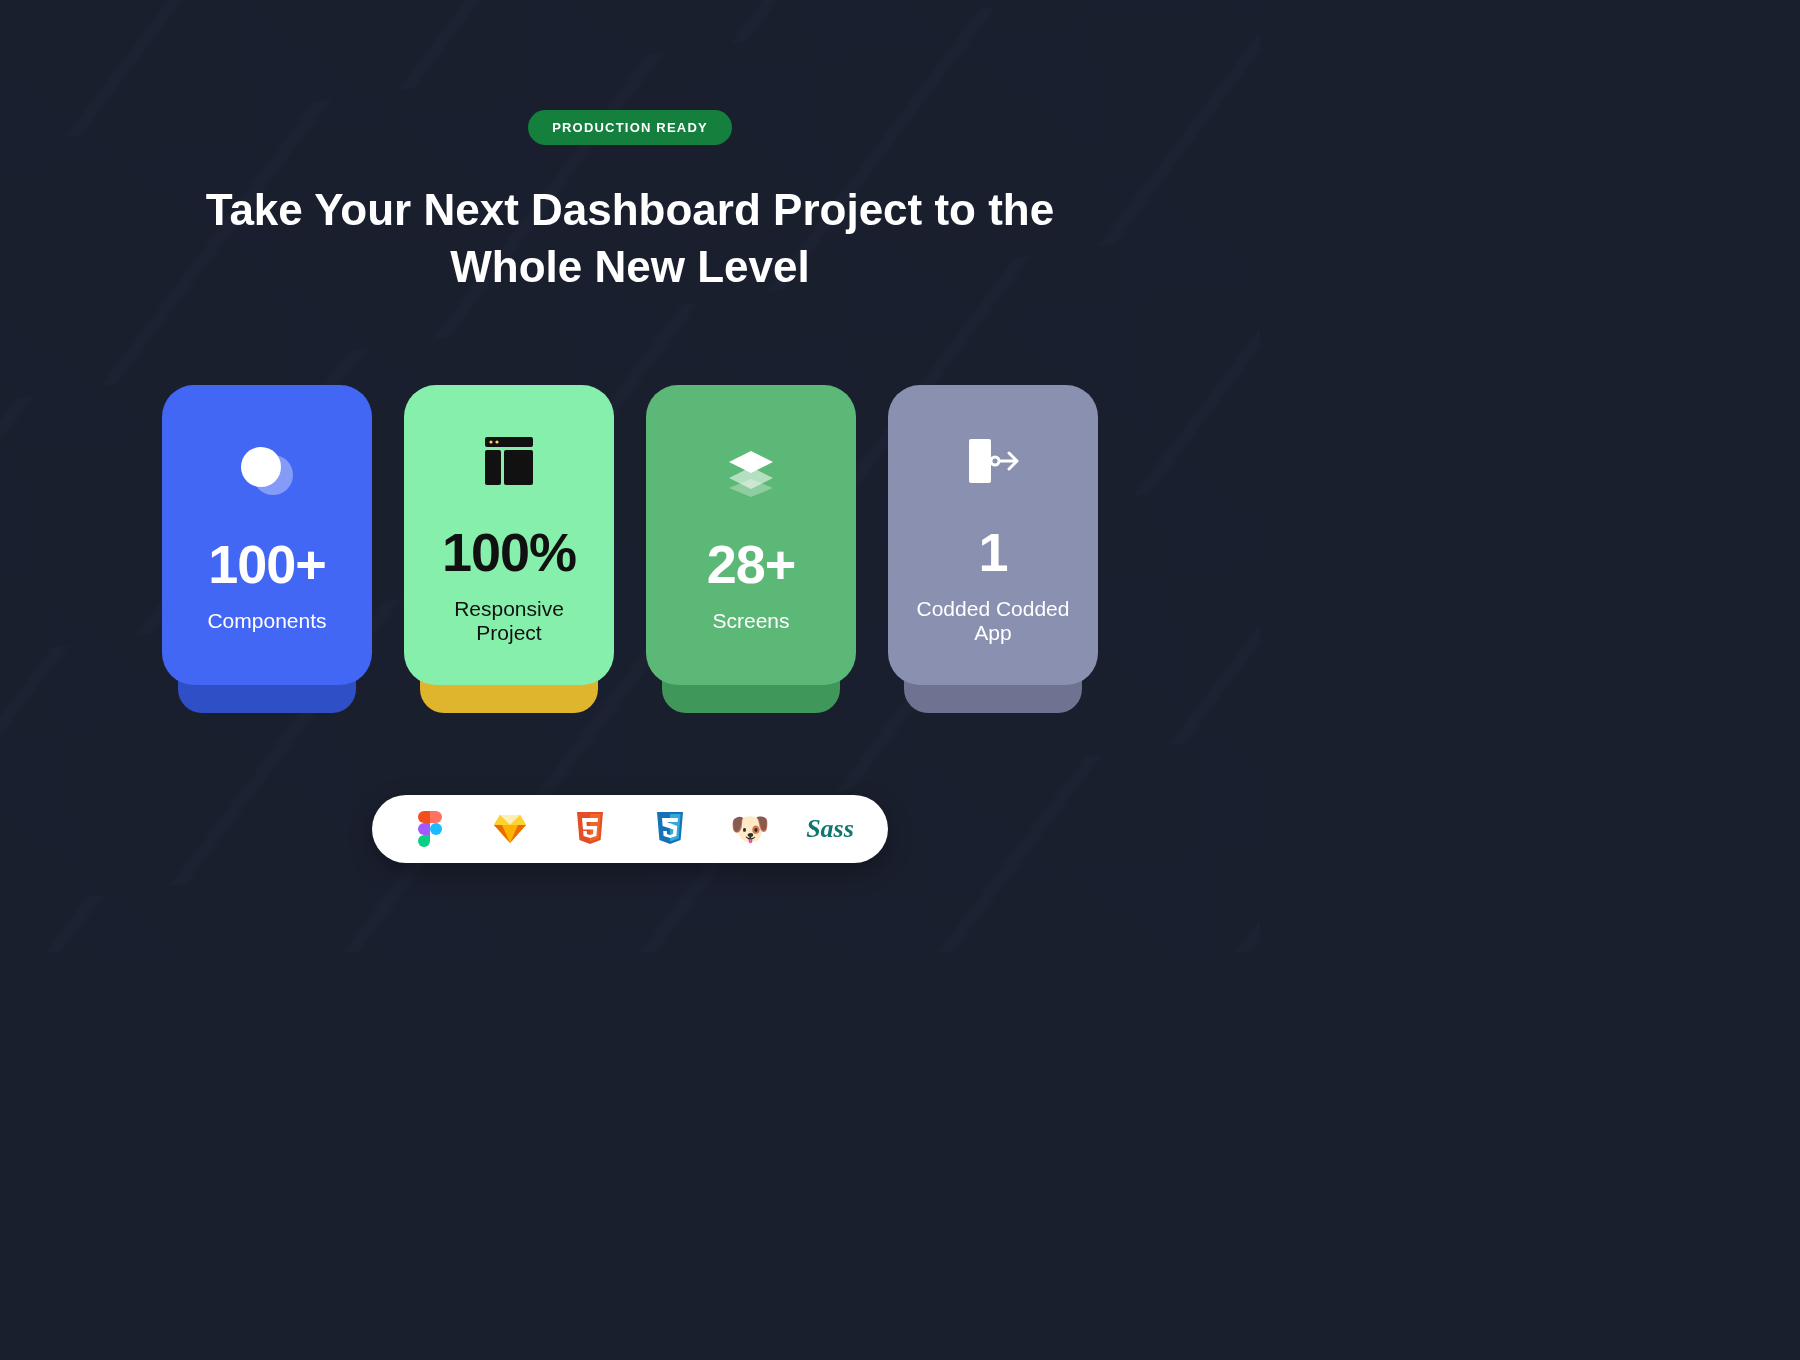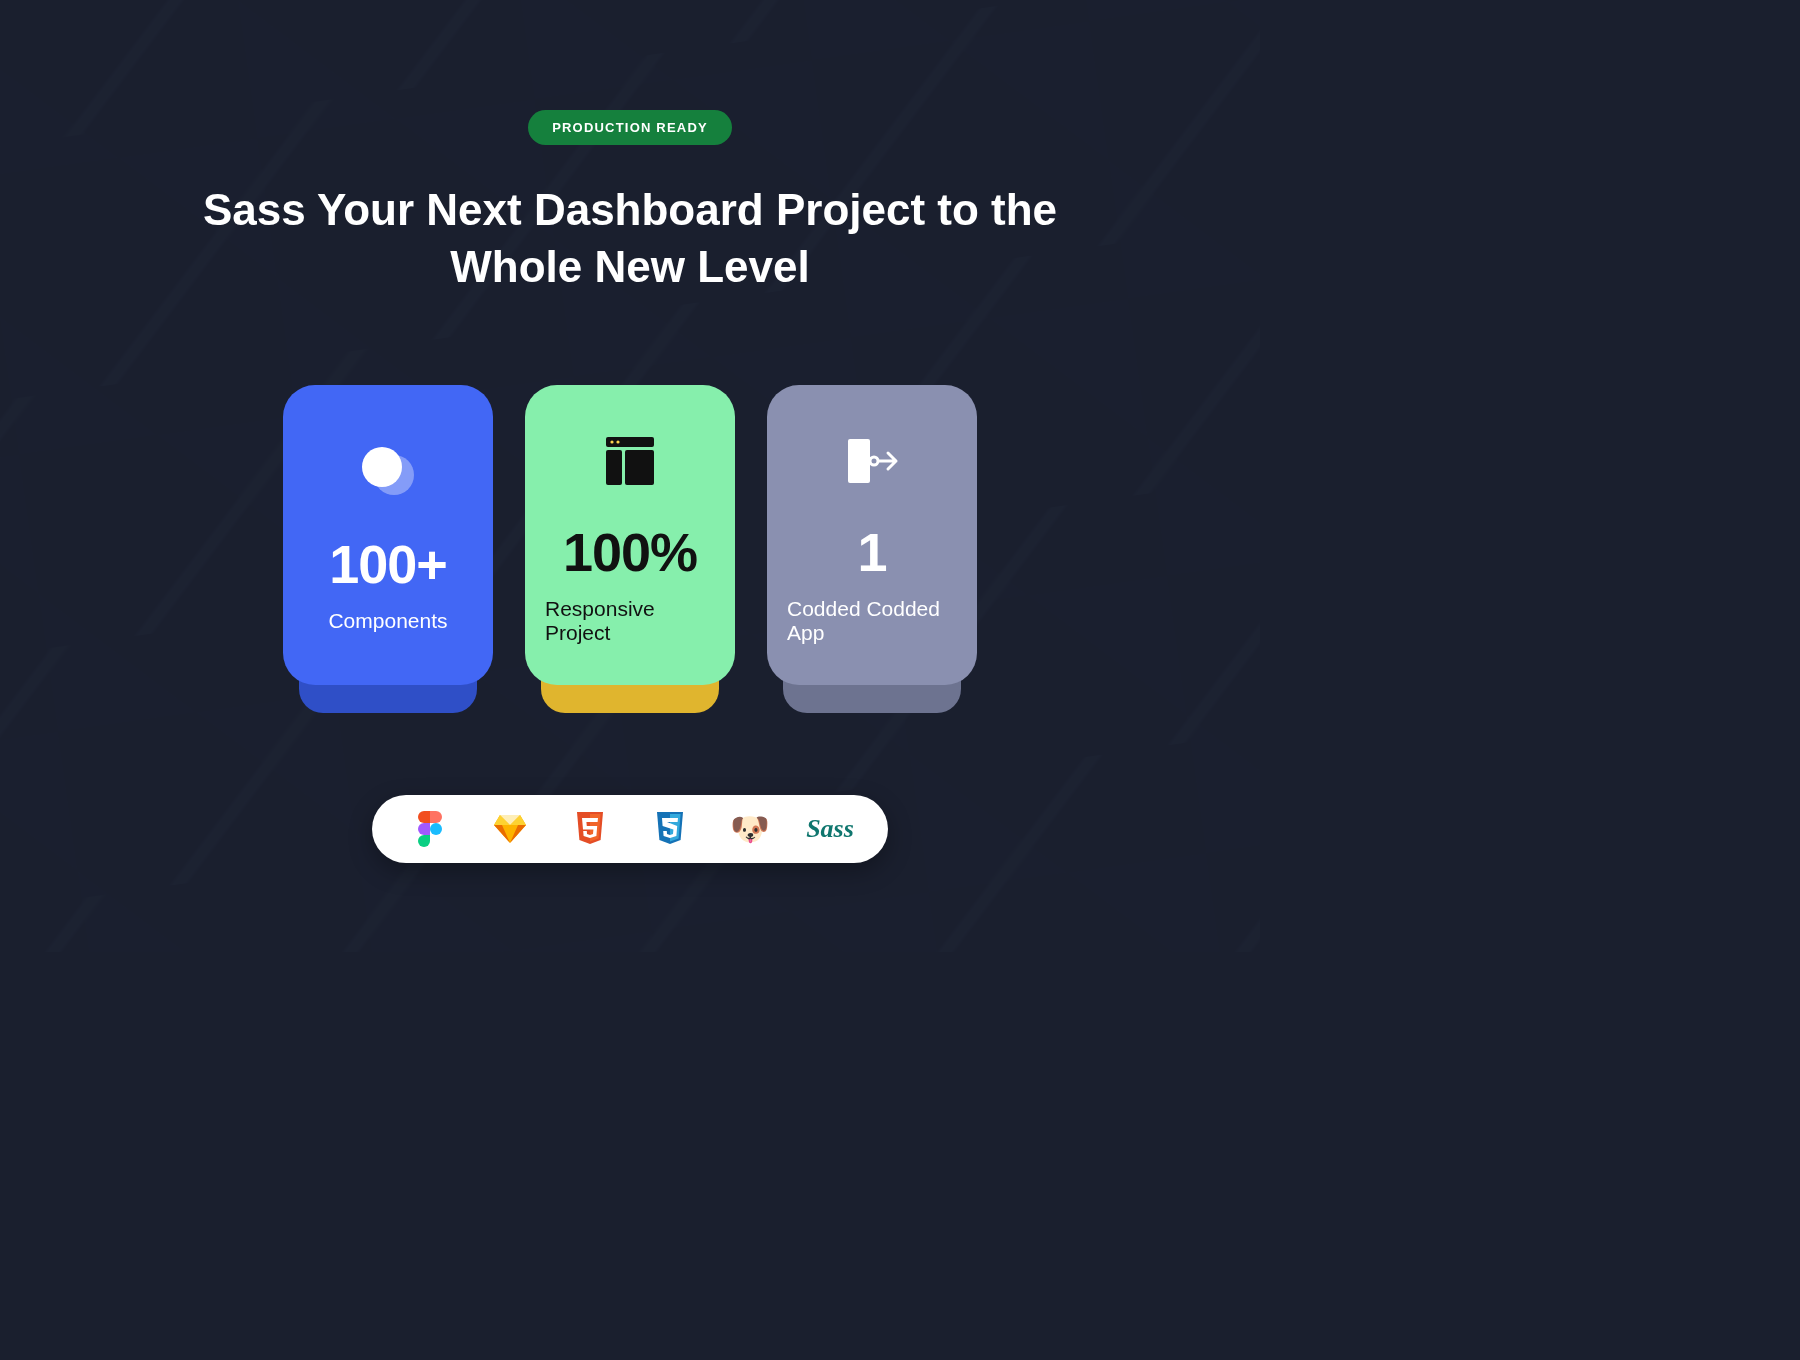--- a/index.html
+++ b/index.html
@@ -67,20 +67,21 @@
       position: relative;
       z-index: 1;
       width: 210px;
       height: 300px;
       border-radius: 32px;
       display: flex;
       flex-direction: column;
       align-items: center;
       justify-content: center;
       padding: 30px 20px;
+      text-align: center;
     }
     .c-blue .card { background: #4267f5; color: #fff; }
     .c-blue .card-shadow { background: #2f4fc7; }
     .c-yellow .card { background: #86efac; color: #111; }
     .c-yellow .card-shadow { background: #e0b52e; }
     .c-green .card { background: #5cb876; color: #fff; }
     .c-green .card-shadow { background: #3f9759; }
     .c-slate .card { background: #8a90b0; color: #fff; }
     .c-slate .card-shadow { background: #6d7390; }
     .icon-slot { height: 72px; display: flex; align-items: center; justify-content: center; margin-bottom: 24px; }
@@ -101,21 +102,21 @@
   </style>
 </head>
 <body>
 
 <div class="bg-pattern"></div>
 
 <div class="content">
 
   <div class="badge">PRODUCTION READY</div>
 
-  <h1 class="headline">Sass Your Next Dashboard Project to the Whole New Level</h1>
+  <h1 class="headline">Take Your Next Dashboard Project to the Whole New Level</h1>
 
   <div class="cards">
 
     <div class="card-wrap c-blue">
       <div class="card-shadow"></div>
       <div class="card">
         <div class="icon-slot">
           <svg width="64" height="56" viewBox="0 0 64 56">
             <circle cx="38" cy="30" r="20" fill="#fff" fill-opacity="0.35"></circle>
             <circle cx="26" cy="22" r="20" fill="#fff"></circle>
@@ -136,20 +137,34 @@
             <circle cx="16" cy="9" r="1.6" fill="#fcd34d"></circle>
             <rect x="4" y="17" width="16" height="35" rx="2" fill="#111"></rect>
             <rect x="23" y="17" width="29" height="35" rx="2" fill="#111"></rect>
           </svg>
         </div>
         <div class="stat">100%</div>
         <div class="label">Responsive Project</div>
       </div>
     </div>
 
+    <div class="card-wrap c-green">
+      <div class="card-shadow"></div>
+      <div class="card">
+        <div class="icon-slot">
+          <svg width="56" height="56" viewBox="0 0 56 56">
+            <path d="M28 6 L50 17 L28 28 L6 17 Z" fill="#fff"></path>
+            <path d="M28 22 L50 33 L28 44 L6 33 Z" fill="#fff" fill-opacity="0.55"></path>
+            <path d="M28 34 L50 43 L28 52 L6 43 Z" fill="#fff" fill-opacity="0.3"></path>
+          </svg>
+        </div>
+        <div class="stat">28+</div>
+        <div class="label">Screens</div>
+      </div>
+    </div>
 
     <div class="card-wrap c-slate">
       <div class="card-shadow"></div>
       <div class="card">
         <div class="icon-slot">
           <svg width="68" height="52" viewBox="0 0 68 52">
             <rect x="10" y="4" width="22" height="44" rx="2" fill="#fff"></rect>
             <path d="M36 26 H58 M50 18 L58 26 L50 34" stroke="#fff" stroke-width="3" fill="none" stroke-linecap="round" stroke-linejoin="round"></path>
             <circle cx="36" cy="26" r="4" fill="#8a90b0" stroke="#fff" stroke-width="3"></circle>
           </svg>

